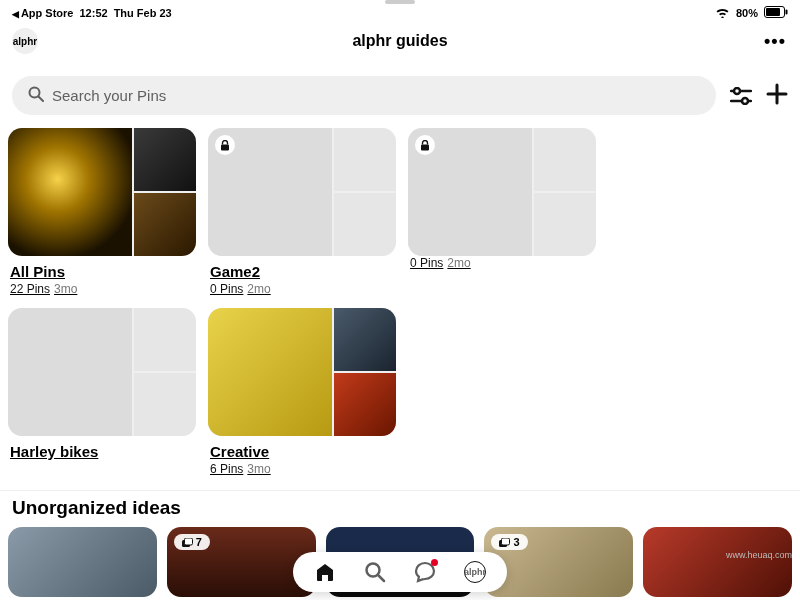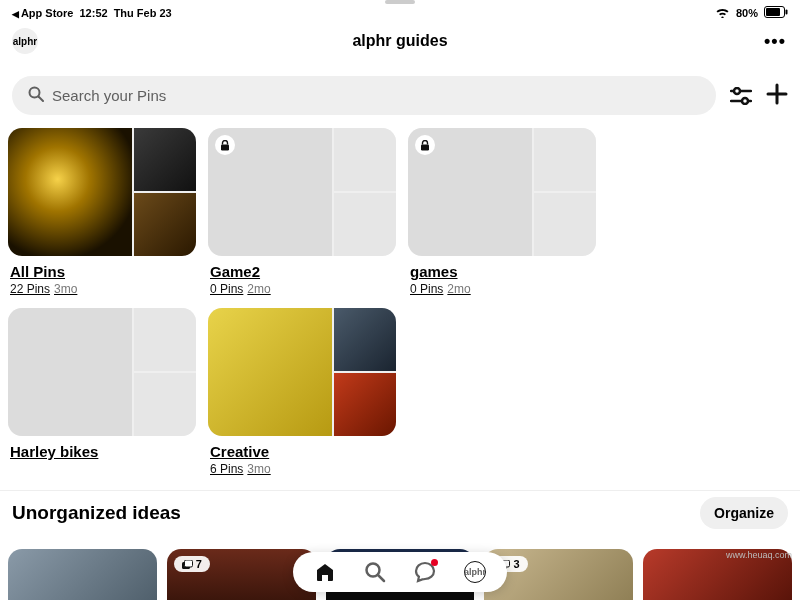--- a/index.html
+++ b/index.html
@@ -22,21 +22,21 @@
 .board { width: 188px; }
 .cover { width: 188px; height: 128px; border-radius: 14px; overflow: hidden; display: flex; background: #efefef; position: relative; }
 .cover .main { flex: 2; background: #dcdcdc; }
 .cover .side { flex: 1; display: flex; flex-direction: column; gap: 2px; margin-left: 2px; }
 .cover .side div { flex: 1; background: #e6e6e6; }
 .lock { position: absolute; top: 7px; left: 7px; width: 20px; height: 20px; background: #fff; border-radius: 50%; display: flex; align-items: center; justify-content: center; font-size: 10px; }
 .board-title { font-size: 15px; font-weight: 700; margin: 7px 2px 2px; }
 .board-meta { font-size: 12px; color: #111; margin: 0 2px; }
 .board-meta .age { color: #767676; margin-left: 4px; }
 .highlight { outline: 3px solid #d40000; outline-offset: -3px; border-radius: 0; }
-.section-row { display: flex; justify-content: space-between; align-items: center; padding: 6px 12px 20px; border-top: 1px solid #eee; }
+.section-row { display: flex; justify-content: space-between; align-items: center; padding: 6px 12px 8px; border-top: 1px solid #eee; }
 .section-title { font-size: 19px; font-weight: 700; }
 .organize-btn { background: #efefef; border-radius: 20px; padding: 8px 14px; font-size: 14px; font-weight: 600; }
 .ideas { display: flex; gap: 10px; padding: 0 8px; }
 .idea { width: 150px; height: 70px; border-radius: 14px; background: #cfcfcf; position: relative; overflow: hidden; }
 .idea .badge { position: absolute; top: 7px; left: 7px; background: rgba(255,255,255,0.92); border-radius: 12px; padding: 2px 8px; font-size: 11px; font-weight: 600; display: flex; align-items: center; gap: 3px; }
 .bottom-nav { position: absolute; bottom: 8px; left: 50%; transform: translateX(-50%); background: #fff; border-radius: 30px; padding: 8px 20px; display: flex; gap: 26px; align-items: center; box-shadow: 0 2px 12px rgba(0,0,0,0.18); }
 .nav-item { width: 24px; height: 24px; display: flex; align-items: center; justify-content: center; font-size: 18px; color: #5f5f5f; position: relative; }
 .nav-item.active { color: #111; }
 .dot { position: absolute; top: -1px; right: -1px; width: 7px; height: 7px; background: #e60023; border-radius: 50%; }
 .nav-avatar { width: 22px; height: 22px; border-radius: 50%; border: 1px solid #111; display: flex; align-items: center; justify-content: center; font-size: 9px; font-weight: 600; }
@@ -151,21 +151,20 @@
             <rect x="1" y="4.5" width="8" height="6" rx="1.2" fill="#111"></rect>
             <path d="M2.5 4.5V3a2.5 2.5 0 015 0v1.5" fill="none" stroke="#111" stroke-width="1.4"></path>
           </svg>
         </div>
         <div class="main"></div>
         <div class="side">
           <div></div>
           <div></div>
         </div>
       </div>
-      <div class="board-title">games</div>
       <div class="board-meta"><span>0 Pins</span><span class="age">2mo</span></div>
     </div>
     <div class="board">
       <div class="cover ">
         <div class="main"></div>
         <div class="side">
           <div></div>
           <div></div>
         </div>
       </div>
@@ -179,21 +178,20 @@
           <div></div>
         </div>
       </div>
       <div class="board-title">Creative</div>
       <div class="board-meta"><span>6 Pins</span><span class="age">3mo</span></div>
     </div>
   </div>
 
 <div class="section-row">
   <div class="section-title">Unorganized ideas</div>
-  <div class="organize-btn">Organize</div>
 </div>
 
 <div class="ideas" id="ideas">
     <div class="idea idea1"></div>
     <div class="idea idea2">
       <div class="badge">
         <svg width="11" height="9" viewBox="0 0 11 9">
           <rect x="0" y="2" width="8" height="7" rx="1.5" fill="#111"></rect>
           <rect x="2.5" y="0" width="8" height="7" rx="1.5" fill="#fff" stroke="#111" stroke-width="1"></rect>
         </svg>

